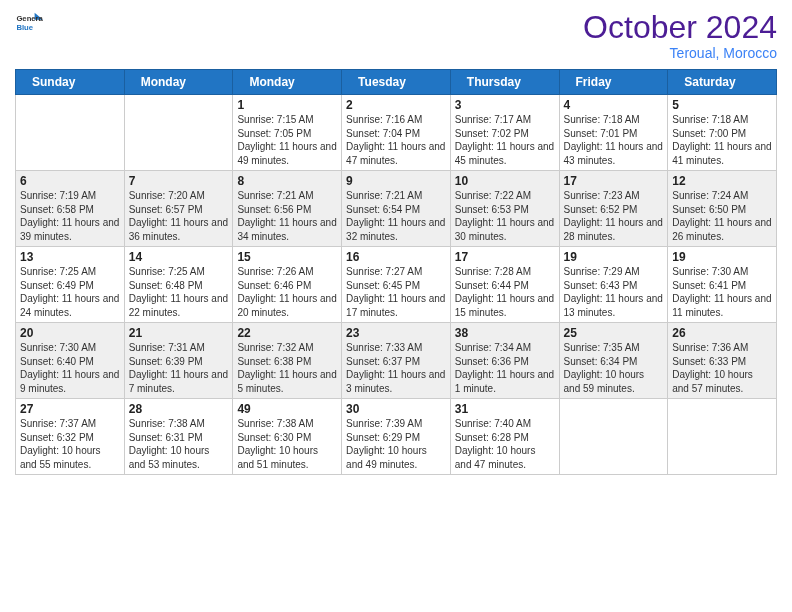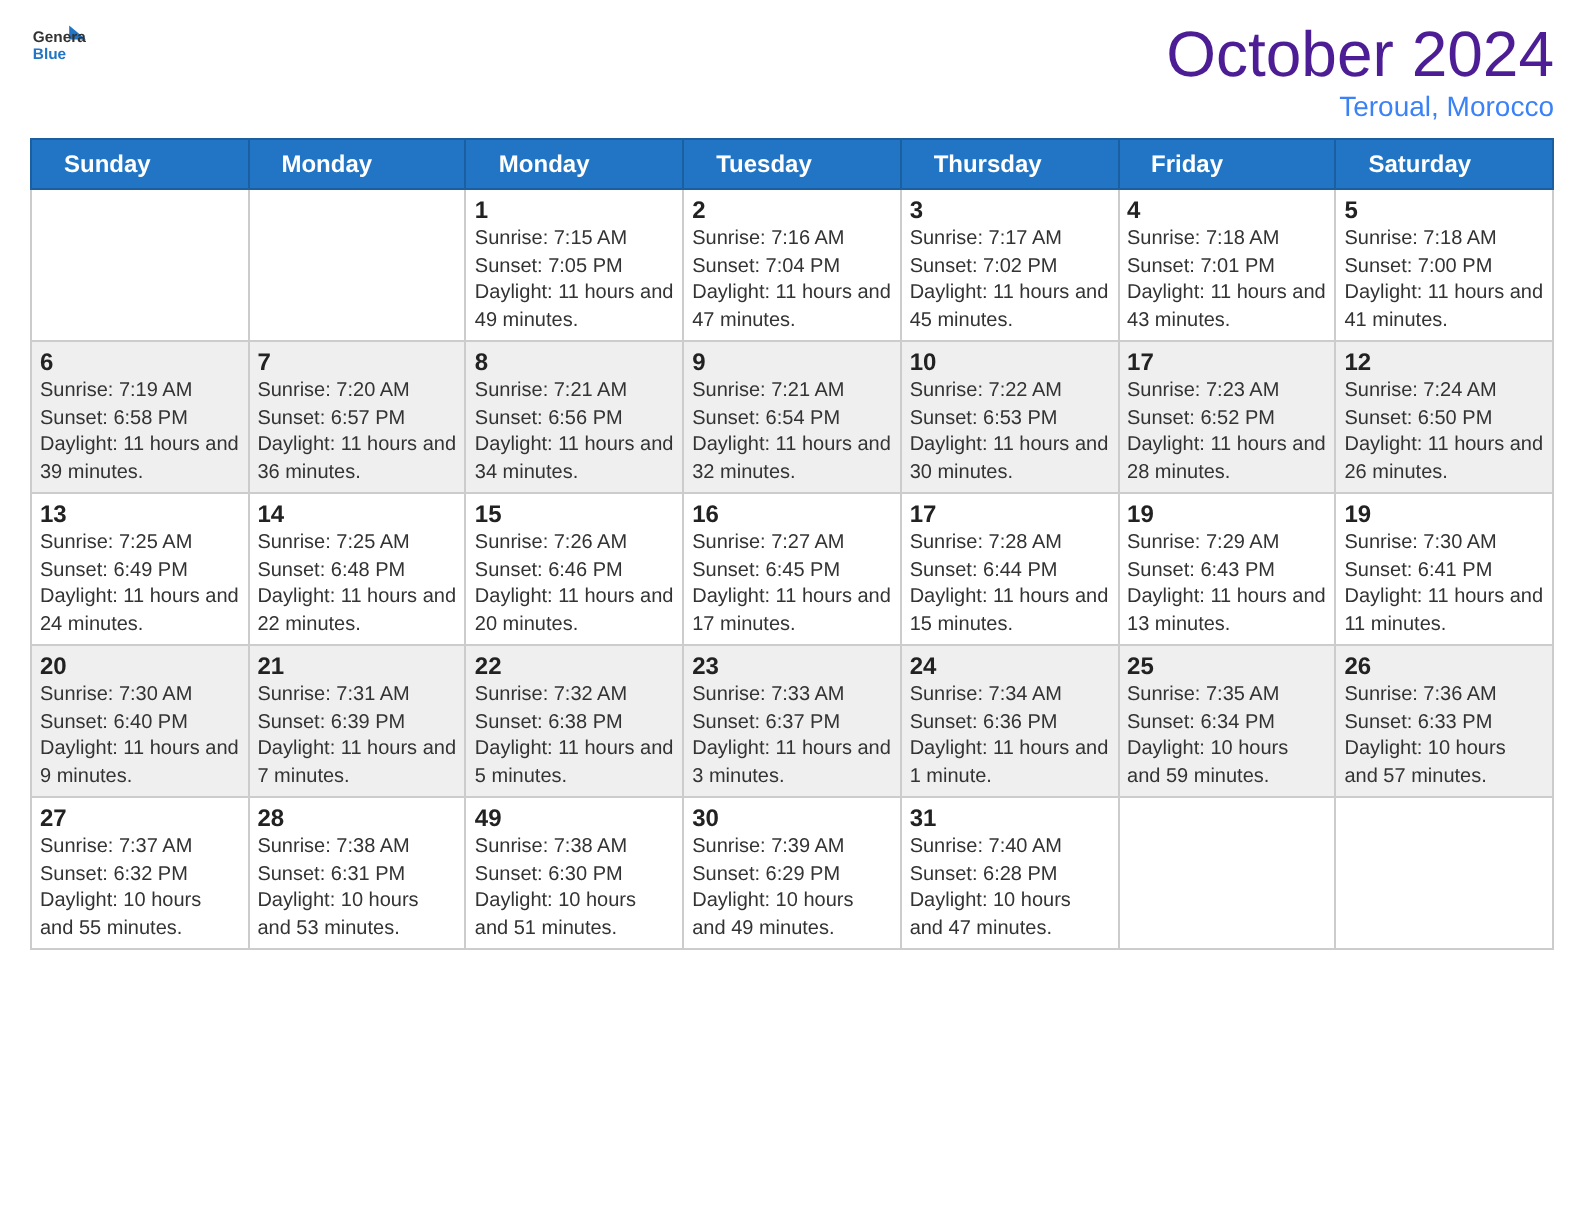--- a/index.html
+++ b/index.html
@@ -224,21 +224,21 @@
           </td>
           <td>
             <span class="day-num">22</span>
             <div class="day-info">Sunrise: 7:32 AM<br>Sunset: 6:38 PM<br>Daylight: 11 hours and 5 minutes.</div>
           </td>
           <td>
             <span class="day-num">23</span>
             <div class="day-info">Sunrise: 7:33 AM<br>Sunset: 6:37 PM<br>Daylight: 11 hours and 3 minutes.</div>
           </td>
           <td>
-            <span class="day-num">24</span>
+            <span class="day-num">38</span>
             <div class="day-info">Sunrise: 7:34 AM<br>Sunset: 6:36 PM<br>Daylight: 11 hours and 1 minute.</div>
           </td>
           <td>
             <span class="day-num">25</span>
             <div class="day-info">Sunrise: 7:35 AM<br>Sunset: 6:34 PM<br>Daylight: 10 hours and 59 minutes.</div>
           </td>
           <td>
             <span class="day-num">26</span>
             <div class="day-info">Sunrise: 7:36 AM<br>Sunset: 6:33 PM<br>Daylight: 10 hours and 57 minutes.</div>
           </td>

